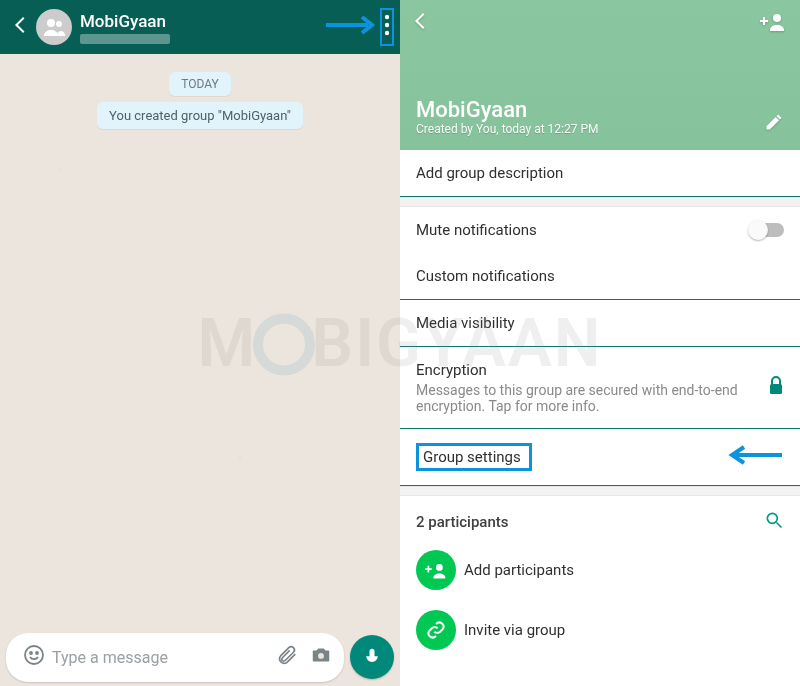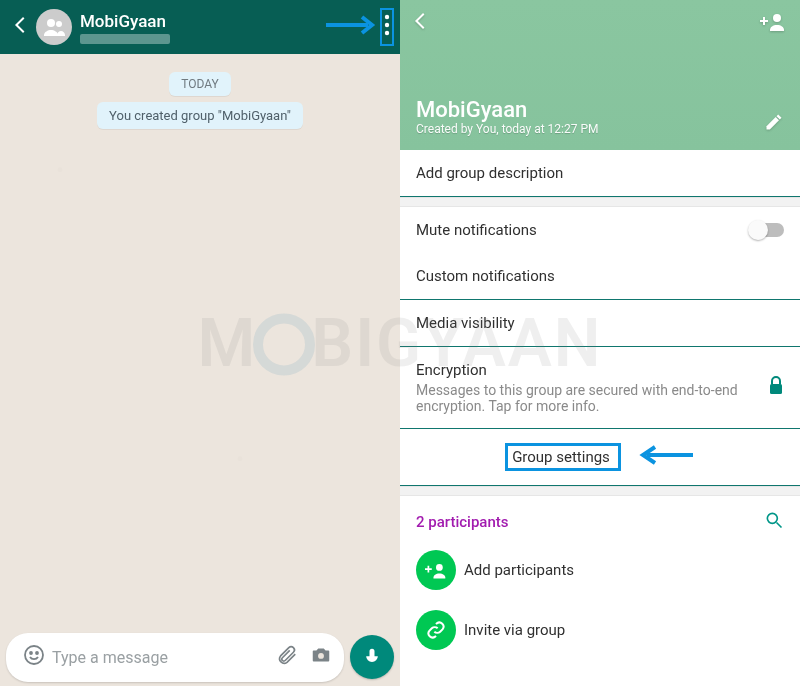--- a/index.html
+++ b/index.html
@@ -46,21 +46,21 @@
   .section { border-bottom: 1px solid #0f766e; }
   .row { padding: 14px 16px; display: flex; align-items: center; justify-content: space-between; }
   .row .lbl { font-size: 15px; color: #303030; }
   .row .sublbl { font-size: 14px; color: #8a8a8a; margin-top: 3px; padding-right: 30px; }
   .rowcol { flex:1; }
   .gap-strip { height: 10px; background: #f2f2f2; border-top: 1px solid #e6e6e6; border-bottom: 1px solid #e6e6e6; }
   .toggle { width: 34px; height: 14px; background: #bdbdbd; border-radius: 10px; position: relative; }
   .toggle::after { content:""; position:absolute; left:-2px; top:-3px; width:20px; height:20px; background:#fafafa; border-radius:50%; box-shadow:0 1px 2px rgba(0,0,0,0.3); }
   .lock-green { color: #00897b; }
   .participants-head { display: flex; align-items: center; justify-content: space-between; padding: 14px 16px 6px 16px; }
-  .participants-head .pc { color: #a21caf; font-size: 15px; font-weight: 500; }
+  .participants-head .pc { color: #404040; font-size: 15px; font-weight: 500; }
   .part-row { display: flex; align-items: center; gap: 8px; padding: 10px 16px; }
   .circle { width: 40px; height: 40px; border-radius: 50%; background: #00c853; display: flex; align-items: center; justify-content: center; color: #fff; }
   .part-row .plabel { font-size: 15px; color: #303030; }
 
   .hl-box { border: 3px solid #0b93e0; display: inline-block; padding-right: 4px; }
   .arrow-right { color: #0b93e0; }
   .arrow-left { color: #0b93e0; margin-left: 12px; }
 
   .watermark { position: absolute; left: 0; right:0; top: 50%; transform: translateY(-50%); font-size: 66px; font-weight: 600; letter-spacing: 2px; color: rgba(120,120,120,0.12); text-align: center; pointer-events: none; font-family: Arial, sans-serif; }
   .watermark .o-ring { display:inline-block; width:62px; height:62px; border:10px solid rgba(50,130,170,0.12); border-radius:50%; vertical-align:-10px; margin:0 -4px; }
@@ -191,21 +191,21 @@
       <div class="sublbl">Messages to this group are secured with end-to-end encryption. Tap for more info.</div>
     </div>
     <span class="lock-green">
       <svg width="16" height="20" viewBox="0 0 16 20" fill="#00897b">
           <rect x="2" y="8" width="12" height="10" rx="1.5"></rect>
           <path d="M4 8V5a4 4 0 018 0v3" fill="none" stroke="#00897b" stroke-width="2"></path>
         </svg>
     </span>
   </div>
 
-  <div class="row section" style="align-items:center;justify-content:center;">
+  <div class="row section" style="align-items:center;">
     <span class="hl-box">
       <span class="lbl" style="padding:2px 4px;display:inline-block;">Group settings</span>
     </span>
     <span class="arrow-left">
       <svg width="62" height="22" viewBox="0 0 62 22" fill="none" stroke="#0b93e0" stroke-width="4">
           <line x1="60" y1="11" x2="14" y2="11"></line>
           <path d="M22 3L10 11l12 8"></path>
         </svg>
     </span>
   </div>

